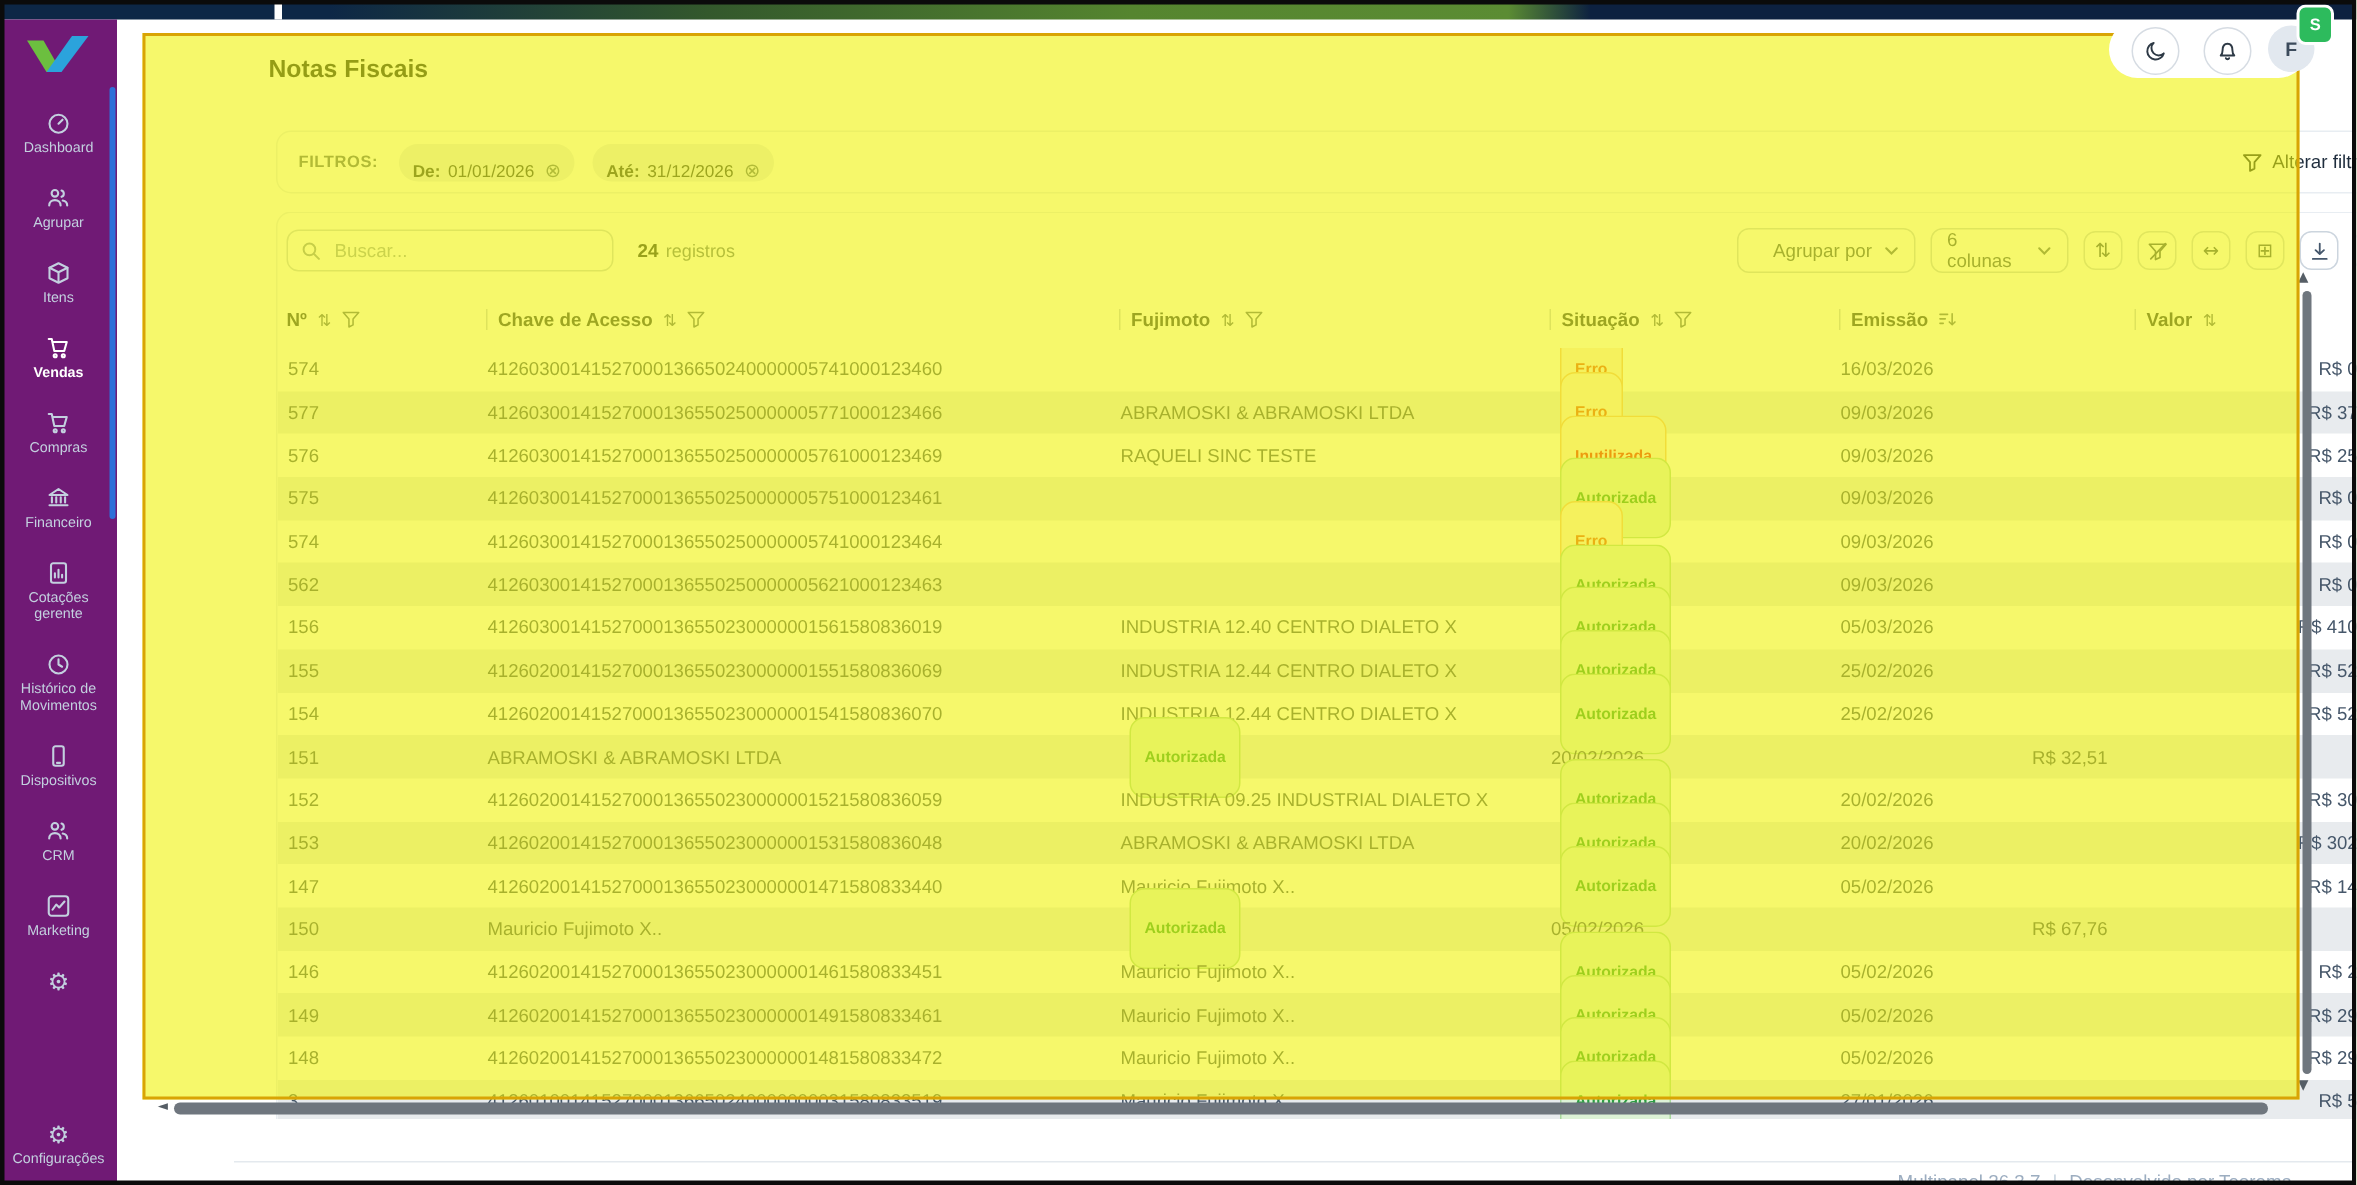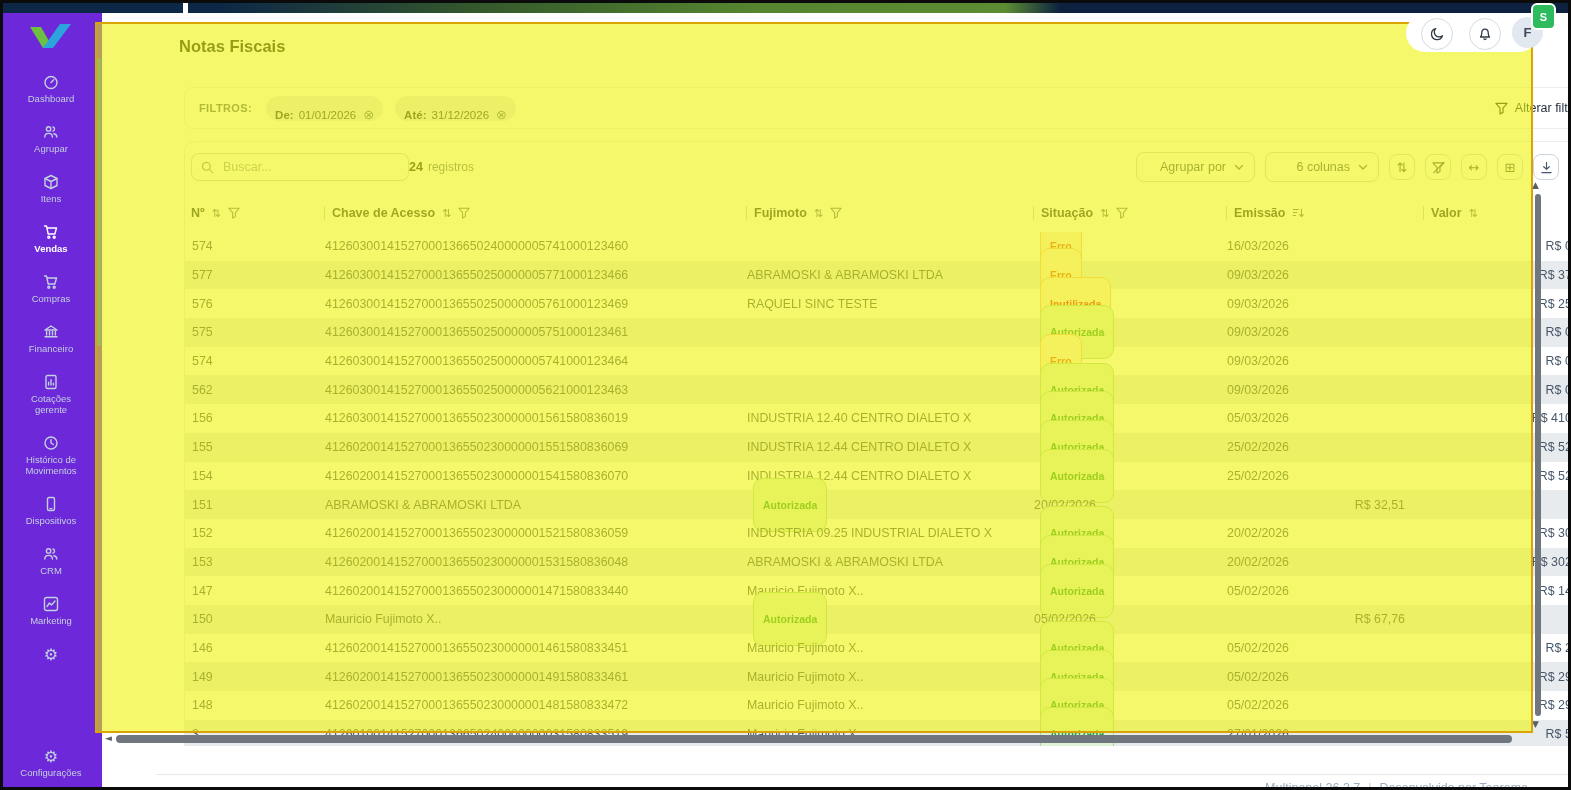--- a/index.html
+++ b/index.html
@@ -4,21 +4,21 @@
 <style>
   html,body{margin:0;padding:0;background:#fff;}
   .screen{position:relative;width:1571px;height:790px;overflow:hidden;background:#fff;
           font-family:"Liberation Sans",sans-serif;}
   .frame{position:absolute;inset:0;border:3px solid #0b0b0b;z-index:90;pointer-events:none;}
   .topstrip{position:absolute;left:0;top:0;width:1571px;height:13px;z-index:2;
     background:linear-gradient(90deg,#0d2746 0%,#0d2746 14%,#33582c 30%,#55852f 48%,#5b8c33 64%,#0d2140 67.5%,#0d2140 100%);}
   .notch{position:absolute;left:183px;top:0;width:5px;height:13px;background:#fff;z-index:3;}
 
   
-  .sidebar{position:absolute;left:0;top:13px;bottom:0;width:102px;background:#6d28d9;z-index:3;}
+  .sidebar{position:absolute;left:0;top:13px;bottom:0;width:78px;background:#701a75;z-index:3;}
   .logo{display:block;margin:9px auto 0;width:44px;height:28px;}
   .side-scroll{position:absolute;right:1px;top:45px;width:4px;height:288px;background:#2e6fd8;border-radius:2px;}
   .nav{display:flex;flex-direction:column;align-items:center;gap:20px;margin-top:24px;}
   .nav-item{display:flex;flex-direction:column;align-items:center;gap:3px;width:74px;cursor:pointer;
             color:#c3d0df;}
   .nav-item.active{color:#ffffff;font-weight:bold;}
   .nav-label{font-size:9.5px;line-height:11px;text-align:center;max-width:70px;}
   .nav-bottom{position:absolute;bottom:12px;left:0;right:0;display:flex;justify-content:center;}
   .ic{display:inline-flex;align-items:center;justify-content:center;}
   .ic svg{width:100%;height:100%;}
@@ -57,28 +57,28 @@
   
   .table-card{position:absolute;left:106px;top:128px;width:1416px;height:605px;background:#fff;
               border:1px solid #e8edf2;border-bottom:none;border-radius:10px 10px 0 0;z-index:2;overflow:hidden;box-sizing:border-box;}
   .toolbar{position:absolute;top:10px;left:6px;right:4px;height:30px;display:flex;align-items:center;}
   .search{width:218px;height:28px;border:1px solid #c9d2dc;border-radius:8px;background:#fff;display:flex;
           align-items:center;gap:7px;padding:0 9px;box-sizing:border-box;}
   .search .ic{width:13px;height:13px;color:#8d9bab;}
   .search input{border:0;outline:0;flex:1;font-size:12.5px;color:#334455;background:transparent;
                 font-family:"Liberation Sans",sans-serif;min-width:0;}
   .search input::placeholder{color:#98a6b4;}
-  .records{display:flex;align-items:baseline;gap:5px;}
+  .records{margin-left:16px;display:flex;align-items:baseline;gap:5px;}
   .rc{font-size:12.5px;font-weight:700;color:#22313f;}
   .rl{font-size:12px;color:#68798a;}
   .tright{margin-left:auto;display:flex;align-items:center;gap:10px;}
   .selbox{height:30px;border:1px solid #c9d2dc;border-radius:8px;display:flex;align-items:center;
           justify-content:flex-end;padding:0 10px;font-size:12.5px;color:#45576c;box-sizing:border-box;cursor:pointer;}
   .selbox .ic{width:10px;height:7px;color:#5c6c7c;margin-left:8px;}
-  .sel-group{width:119px;} .sel-cols{width:114px;}
+  .sel-group{width:119px;} .sel-cols{width:92px;}
   .iconbtn{width:26px;height:26px;border:1px solid #ccd5de;border-radius:8px;background:#fff;color:#45576c;
            display:flex;align-items:center;justify-content:center;cursor:pointer;padding:0;font-size:13px;}
   .iconbtn .ic{width:13px;height:13px;}
 
   .thead{position:absolute;top:56px;left:0;right:0;height:30px;display:grid;
          grid-template-columns:133px 422px 287px 193px 197px 184px;align-items:center;
          font-size:12.5px;font-weight:700;color:#2e3d4f;}
   .th{display:flex;align-items:center;gap:7px;padding-left:6px;cursor:pointer;}
   .vsep{width:1px;height:14px;background:#c6cedb;flex:none;}
   .sortg{font-size:11px;color:#5e6e80;font-weight:normal;}

